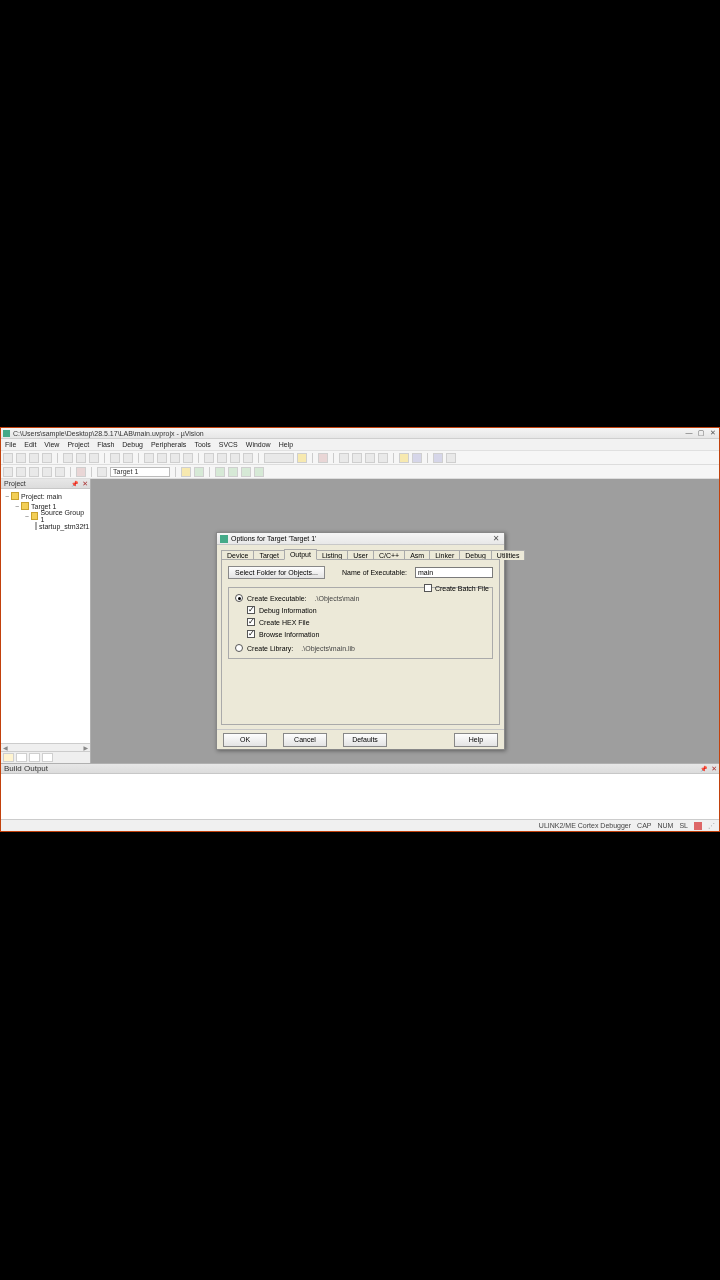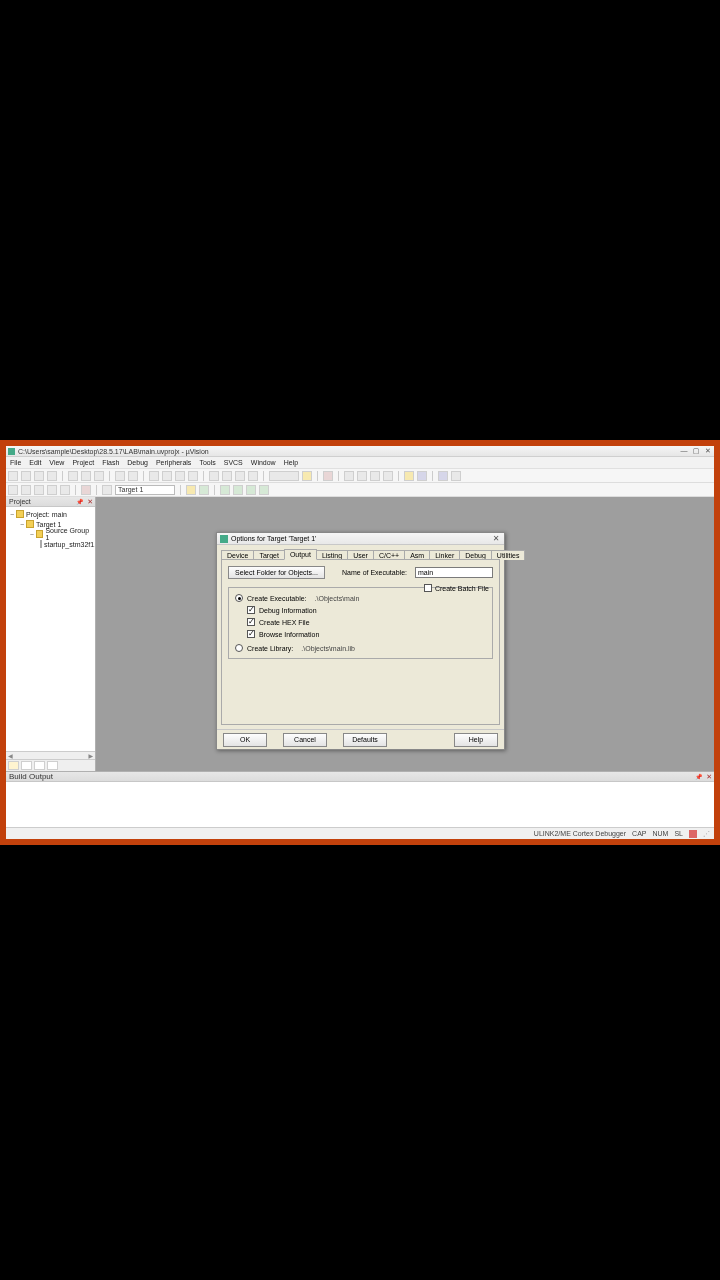--- a/index.html
+++ b/index.html
@@ -6,24 +6,24 @@
   html, body {
     margin: 0; padding: 0;
     width: 720px; height: 1280px;
     background: #000;
     font-family: "Tahoma", "Segoe UI", sans-serif;
     font-size: 8px;
     overflow: hidden;
   }
   .app-window {
     position: absolute;
-    top: 440px; left: 0;
+    top: 427px; left: 0;
     width: 720px; height: 405px;
     background: #fff;
-    border: 6px solid #c2410c;
+    border: 1px solid #c2410c;
     display: flex;
     flex-direction: column;
   }
   .titlebar {
     height: 11px;
     background: linear-gradient(#f5f5f5,#e6e6e6);
     border-bottom: 1px solid #cfcfcf;
     display: flex;
     align-items: center;
     padding: 0 2px;

